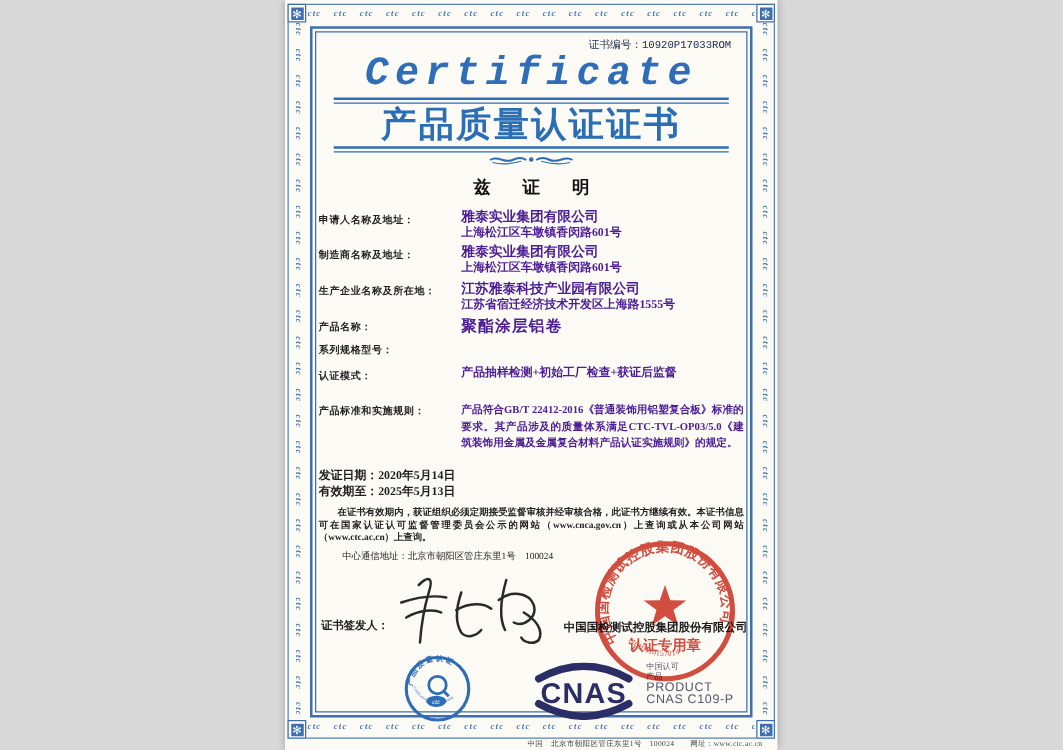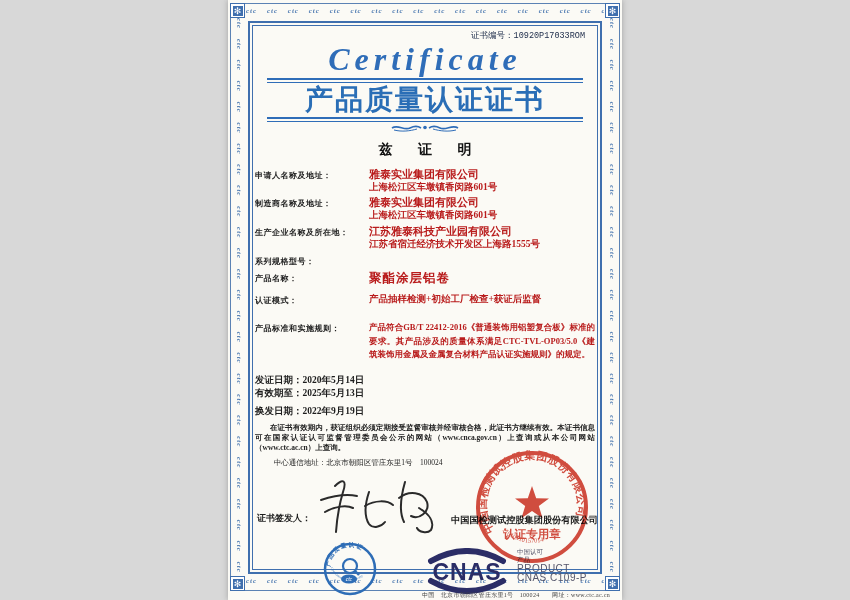--- a/index.html
+++ b/index.html
@@ -30,38 +30,38 @@
                  border:2px solid #3f6fae; }
   .frame-inner::after { content:''; position:absolute; inset:2px;
                  border:1px solid #3f6fae; }
 
   
   .content { position:absolute; top:23px; left:27px; right:27px; bottom:30px;
              color:#1d1d1d; }
   .cert-no { text-align:right; font-size:8.5px; font-weight:normal; color:#22304d;
              margin:7px 10px 0 0; font-family:"Liberation Mono", monospace; }
   .cert-no .lbl { font-family:"Liberation Serif", serif; }
-  .script-title { text-align:center; font-family:Liberation Serif, serif;
+  .script-title { text-align:center; font-family:Liberation Mono, monospace;
              font-style:italic; font-weight:bold; font-size:32px; line-height:34px;
              color:#2f6db8; letter-spacing:5px; margin-top:0; }
   .rule { margin:2px 12px 0 12px; border-top:2px solid #2f6db8; position:relative; height:4px; }
   .rule::after { content:''; position:absolute; left:0; right:0; top:2px;
              border-top:1px solid #2f6db8; }
   .cn-title { text-align:center; font-family:"DejaVu Sans", sans-serif;
              font-weight:bold; font-size:28px; line-height:31px; color:#2a6eb6;
              letter-spacing:2px; margin-top:2px; }
   .flourish { display:block; margin:2px auto 0 auto; }
   .statement { text-align:center; font-size:14px; font-weight:bold; color:#111;
              letter-spacing:11px; margin-top:9px; text-indent:11px; }
 
   .fields { margin-top:9px; }
   .frow { display:flex; align-items:flex-start; }
   .flabel { width:114px; flex:none; font-size:8px; font-weight:bold; color:#222;
             padding-top:2px; letter-spacing:.5px; }
-  .fval  { flex:1; font-weight:bold; color:#b91c1c; }
+  .fval  { flex:1; font-weight:bold; color:#4c1d95; }
   .v-lg { font-size:11px; line-height:13px; }
   .v-sm { font-size:9.5px; line-height:12px; }
   .v-xl { font-size:12.5px; line-height:14px; letter-spacing:1px; }
   .v-md { font-size:9.5px; line-height:12px; }
   .v-p  { font-size:8.5px; line-height:13.5px; text-align:justify; }
   .mt8{margin-top:8px;} .mt3{margin-top:3px;} .mt4{margin-top:4px;} .mt5{margin-top:15px;}
 
   .dates { display:flex; margin-top:12px; font-size:9.5px; font-weight:bold;flex-direction:column; }
   .dates .d1 { width:186px; flex:none; }
   .reissue { margin-top:5px; font-size:9.5px; font-weight:bold; }
@@ -148,42 +148,41 @@
         </div>
       </div>
       <div class="frow mt4">
         <div class="flabel">生产企业名称及所在地：</div>
         <div class="fval">
           <div class="v-lg">江苏雅泰科技产业园有限公司</div>
           <div class="v-sm">江苏省宿迁经济技术开发区上海路1555号</div>
         </div>
       </div>
       <div class="frow mt4">
+        <div class="flabel">产品名称：</div>
+        <div class="fval v-xl">聚酯涂层铝卷</div>
+      </div>
+      <div class="frow mt4">
         <div class="flabel">系列规格型号：</div>
         <div class="fval"></div>
-      </div>
-      <div class="frow mt4">
-        <div class="flabel">产品名称：</div>
-        <div class="fval v-xl">聚酯涂层铝卷</div>
       </div>
       <div class="frow mt8">
         <div class="flabel">认证模式：</div>
         <div class="fval v-md">产品抽样检测+初始工厂检查+获证后监督</div>
       </div>
       <div class="frow mt5">
         <div class="flabel">产品标准和实施规则：</div>
         <div class="fval v-p">产品符合GB/T 22412-2016《普通装饰用铝塑复合板》标准的要求。其产品涉及的质量体系满足CTC-TVL-OP03/5.0《建筑装饰用金属及金属复合材料产品认证实施规则》的规定。</div>
       </div>
     </div>
 
     <div class="dates">
       <div class="d1">发证日期：2020年5月14日</div>
       <div>有效期至：2025年5月13日</div>
     </div>
-    <div class="reissue">换发日期：2022年9月19日</div>
 
     <div class="notice">在证书有效期内，获证组织必须定期接受监督审核并经审核合格，此证书方继续有效。本证书信息可在国家认证认可监督管理委员会公示的网站（www.cnca.gov.cn）上查询或从本公司网站（www.ctc.ac.cn）上查询。</div>
     <div class="center-addr">中心通信地址：北京市朝阳区管庄东里1号　100024</div>
 
     <div class="sig-block">
       <div class="signer-label">证书签发人：</div>
 
       <svg class="sig-svg" width="140" height="66" viewBox="0 0 140 66">
         <g stroke="#2a2a2a" stroke-width="2" fill="none" stroke-linecap="round">
           <path d="M28,14 C36,6 40,8 36,20 C33,30 30,46 29,60"></path>

